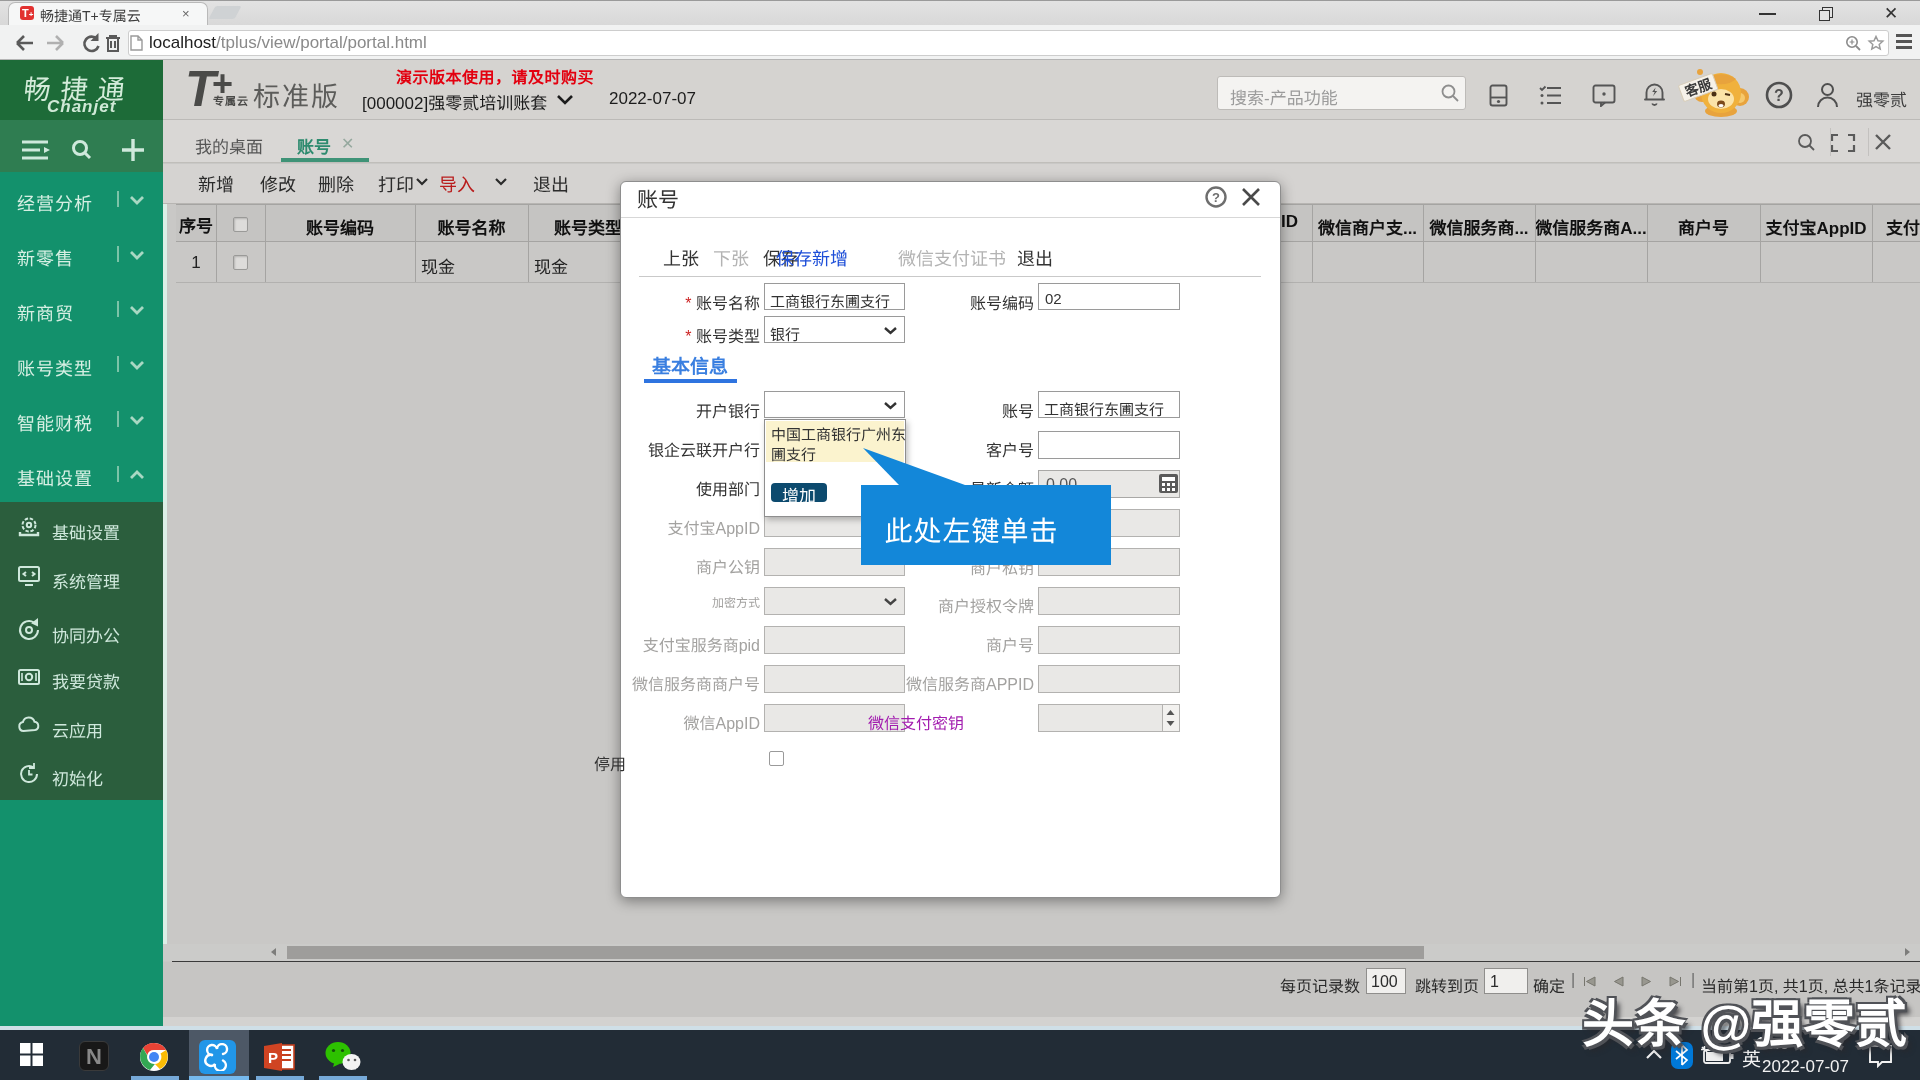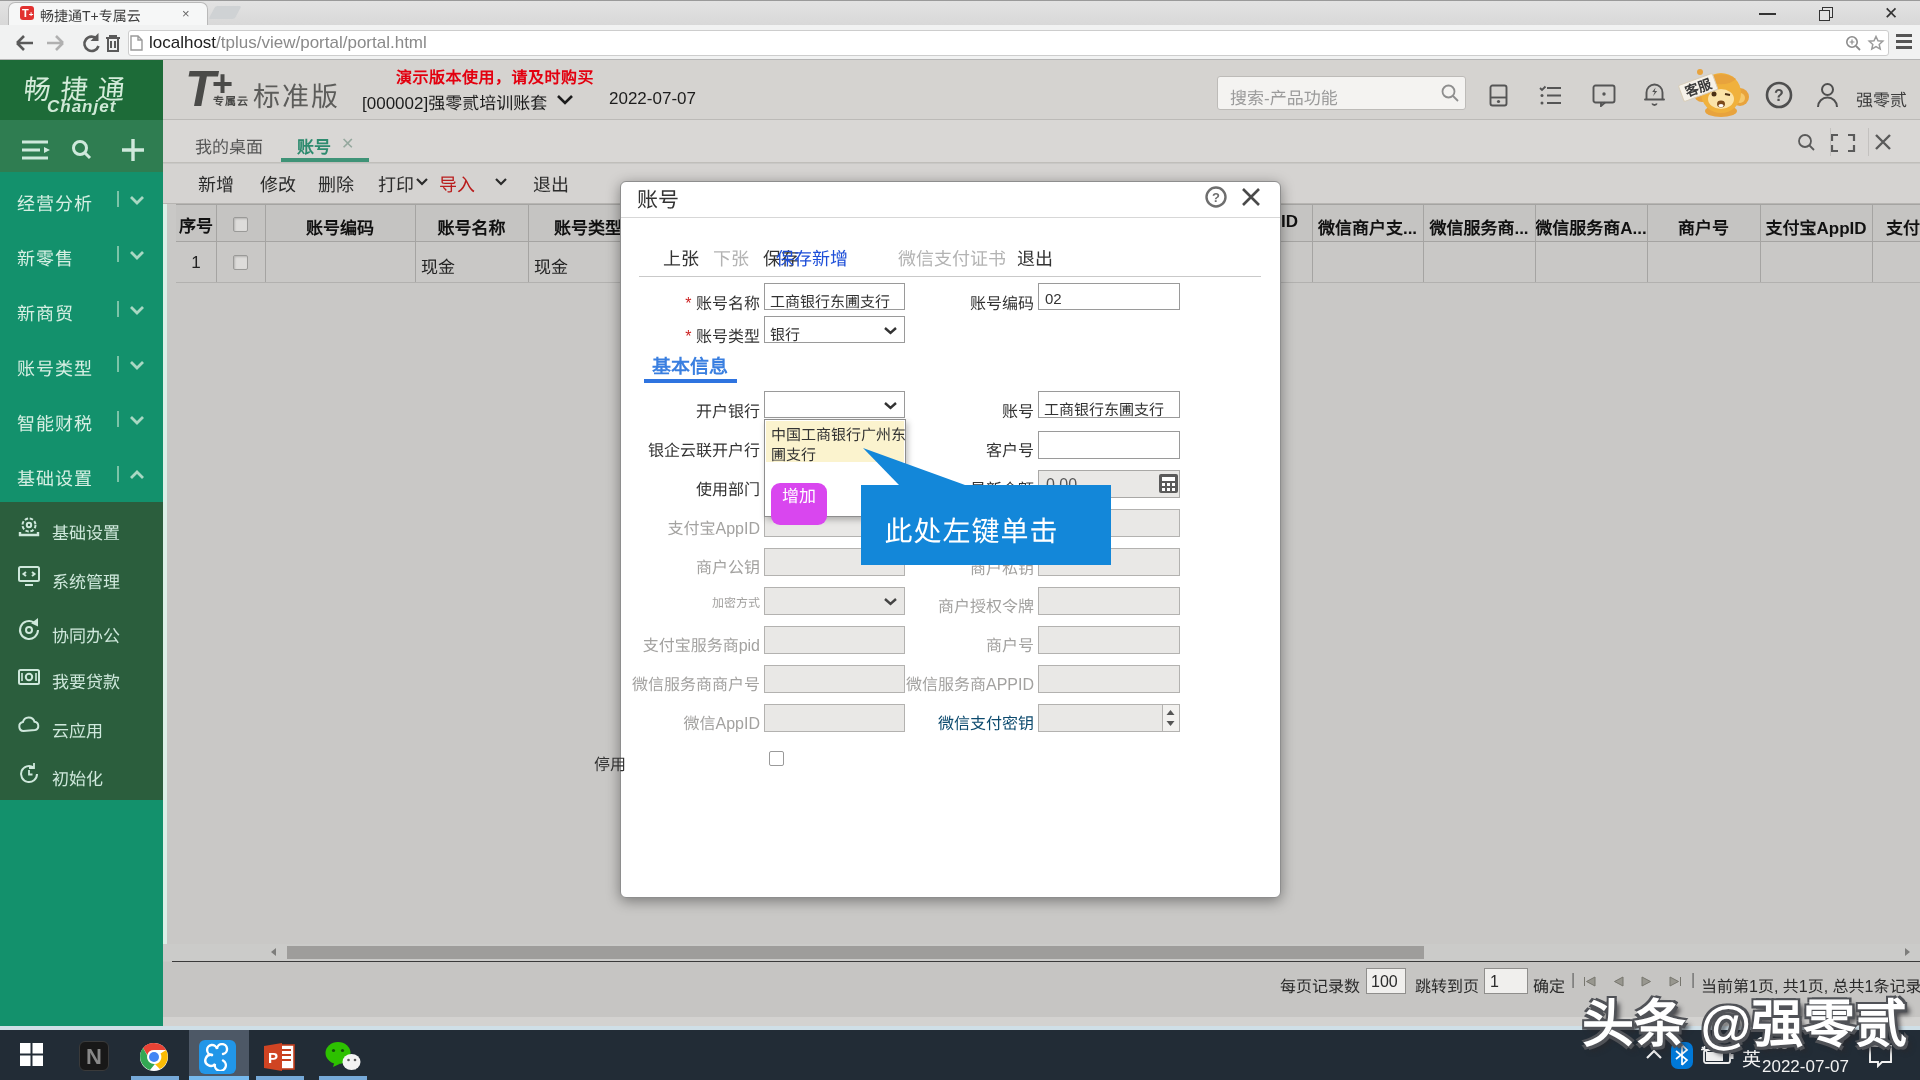--- a/index.html
+++ b/index.html
@@ -403,35 +403,35 @@
 
 <div class="a" style="left:1038px;top:509px;width:142px;height:28px;background:#e9e8e6;border:1px solid #b3b2b0"></div>
 <div class="a" style="left:868px;top:555px;width:166px;text-align:right;font-size:16px;color:#a3a2a0">商户私钥</div>
 <div class="a" style="left:1038px;top:548px;width:142px;height:28px;background:#e9e8e6;border:1px solid #b3b2b0"></div>
 <div class="a" style="left:868px;top:593px;width:166px;text-align:right;font-size:16px;color:#a3a2a0">商户授权令牌</div>
 <div class="a" style="left:1038px;top:587px;width:142px;height:28px;background:#e9e8e6;border:1px solid #b3b2b0"></div>
 <div class="a" style="left:868px;top:632px;width:166px;text-align:right;font-size:16px;color:#a3a2a0">商户号</div>
 <div class="a" style="left:1038px;top:626px;width:142px;height:28px;background:#e9e8e6;border:1px solid #b3b2b0"></div>
 <div class="a" style="left:868px;top:671px;width:166px;text-align:right;font-size:16px;color:#a3a2a0">微信服务商APPID</div>
 <div class="a" style="left:1038px;top:665px;width:142px;height:28px;background:#e9e8e6;border:1px solid #b3b2b0"></div>
-<div class="a" style="left:868px;top:710px;width:166px;text-align:right;font-size:16px;color:#0c4a6e">微信支付密钥</div>
+<div class="a" style="left:868px;top:710px;width:166px;text-align:left;font-size:16px;color:#a21caf">微信支付密钥</div>
 <div class="a" style="left:1038px;top:704px;width:142px;height:28px;background:#e9e8e6;border:1px solid #b3b2b0"></div>
 <div class="a" style="left:1162px;top:705px;width:17px;height:26px;background:#f2f1ef;border-left:1px solid #b3b2b0"></div>
 <svg class="a" style="left:1165px;top:709px" width="11" height="18" viewBox="0 0 11 18">
  <path d="M5.5 1 L9.5 6 h-8 z" fill="#555"></path>
  <path d="M5.5 17 L1.5 12 h8 z" fill="#555"></path>
 </svg>
 
 <div class="a" style="left:594px;top:751px;width:166px;text-align:left;font-size:16px;color:#333">停用</div>
 <div class="a" style="left:769px;top:751px;width:15px;height:15px;background:#fff;border:1px solid #9a9a9a;border-radius:2px"></div>
 
 <div class="a" style="left:764px;top:419px;width:142px;height:98px;background:#fff;border:1px solid #8e8e8e;box-shadow:2px 3px 6px rgba(0,0,0,.25)"></div>
 <div class="a" style="left:766px;top:421px;width:138px;height:41px;background:#fbf3ce"></div>
 <div class="a" style="left:771px;top:425px;width:138px;font-size:15px;line-height:20px;color:#333">中国工商银行广州东圃支行</div>
-<div class="a" style="left:771px;top:483px;width:56px;height:42px;background:#d946ef;border-radius:9px;color:#fff;font-size:17px;text-align:center;line-height:27px">增加</div>
+<div class="a" style="left:771px;top:483px;width:56px;height:19px;background:#0c4a6e;border-radius:4px;color:#fff;font-size:17px;text-align:center;line-height:27px">增加</div>
 
 <svg class="a" style="left:855px;top:440px" width="260" height="130" viewBox="0 0 260 130">
  <polygon points="8,8 110,45 44,45" fill="#1387d9"></polygon>
  <rect x="6" y="45" width="250" height="80" fill="#1387d9"></rect>
 </svg>
 <div class="a" style="left:861px;top:509px;width:221px;text-align:center;font-size:28px;color:#fff;letter-spacing:1px">此处左键单击</div>
 
 <div class="a" style="left:0;top:1030px;width:1920px;height:50px;background:#222c36"></div>
 <svg class="a" style="left:20px;top:1043px" width="23" height="23" viewBox="0 0 23 23">
  <rect x="0" y="0" width="10.5" height="10.5" fill="#fff"></rect>

